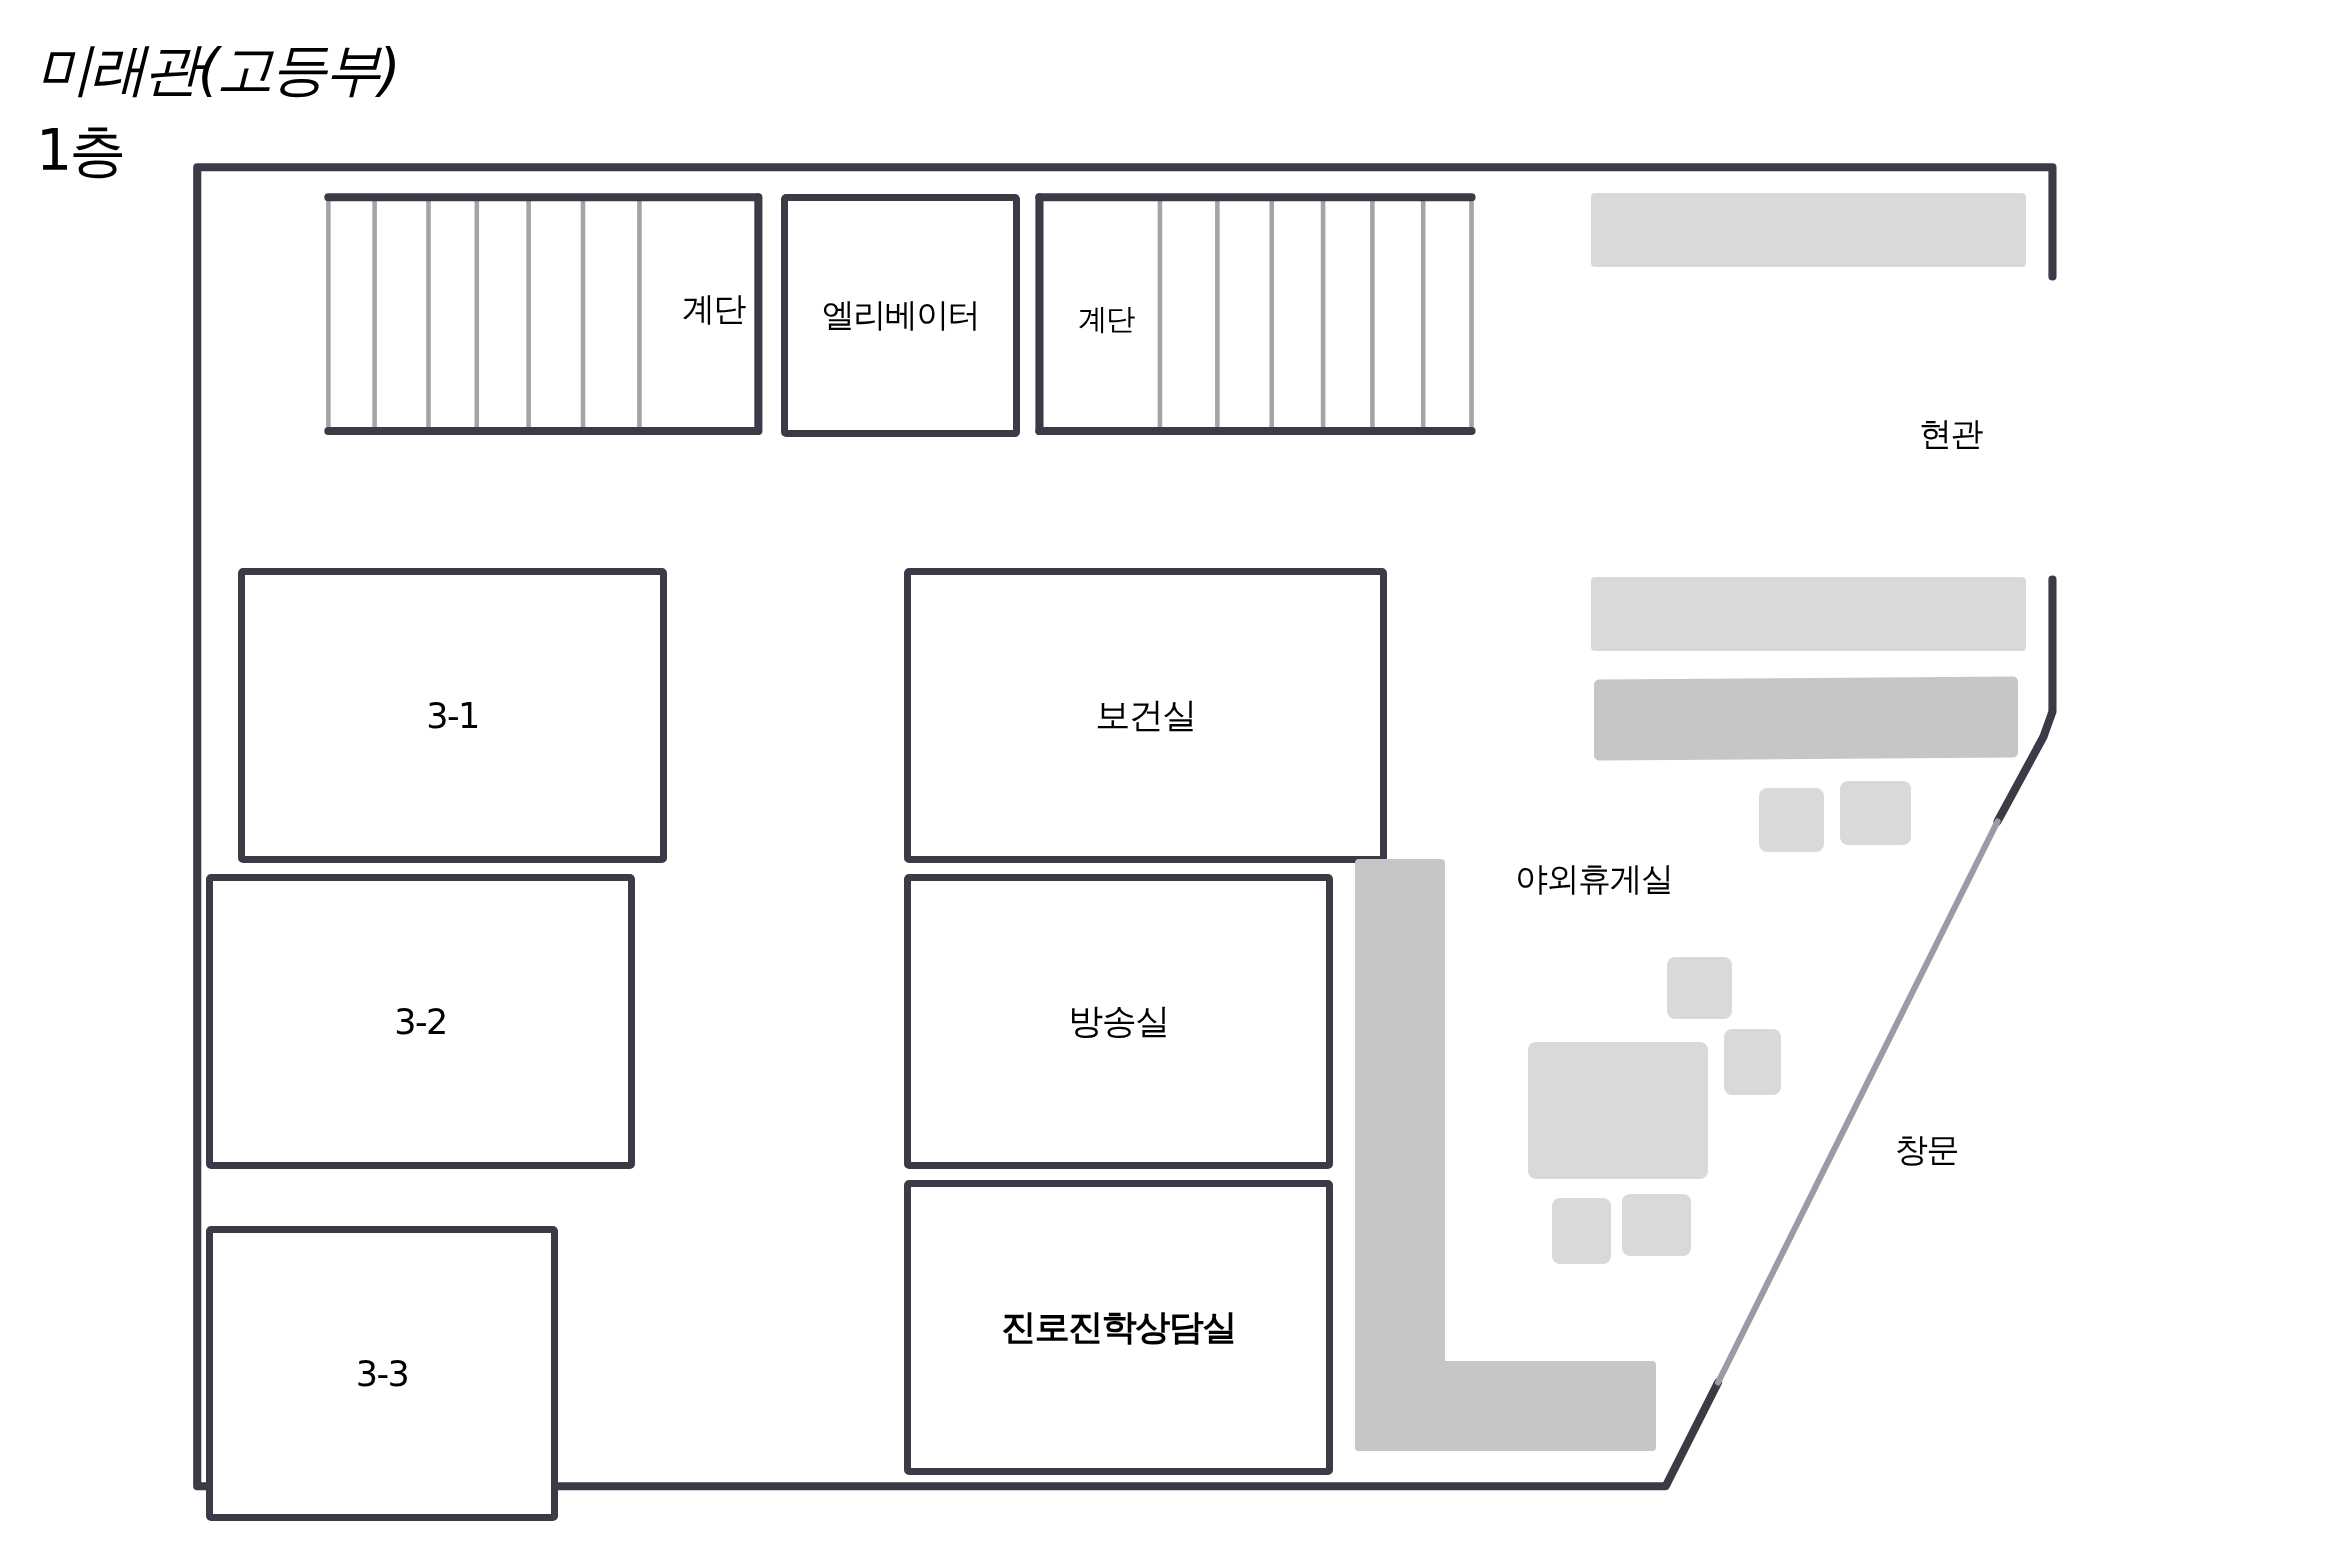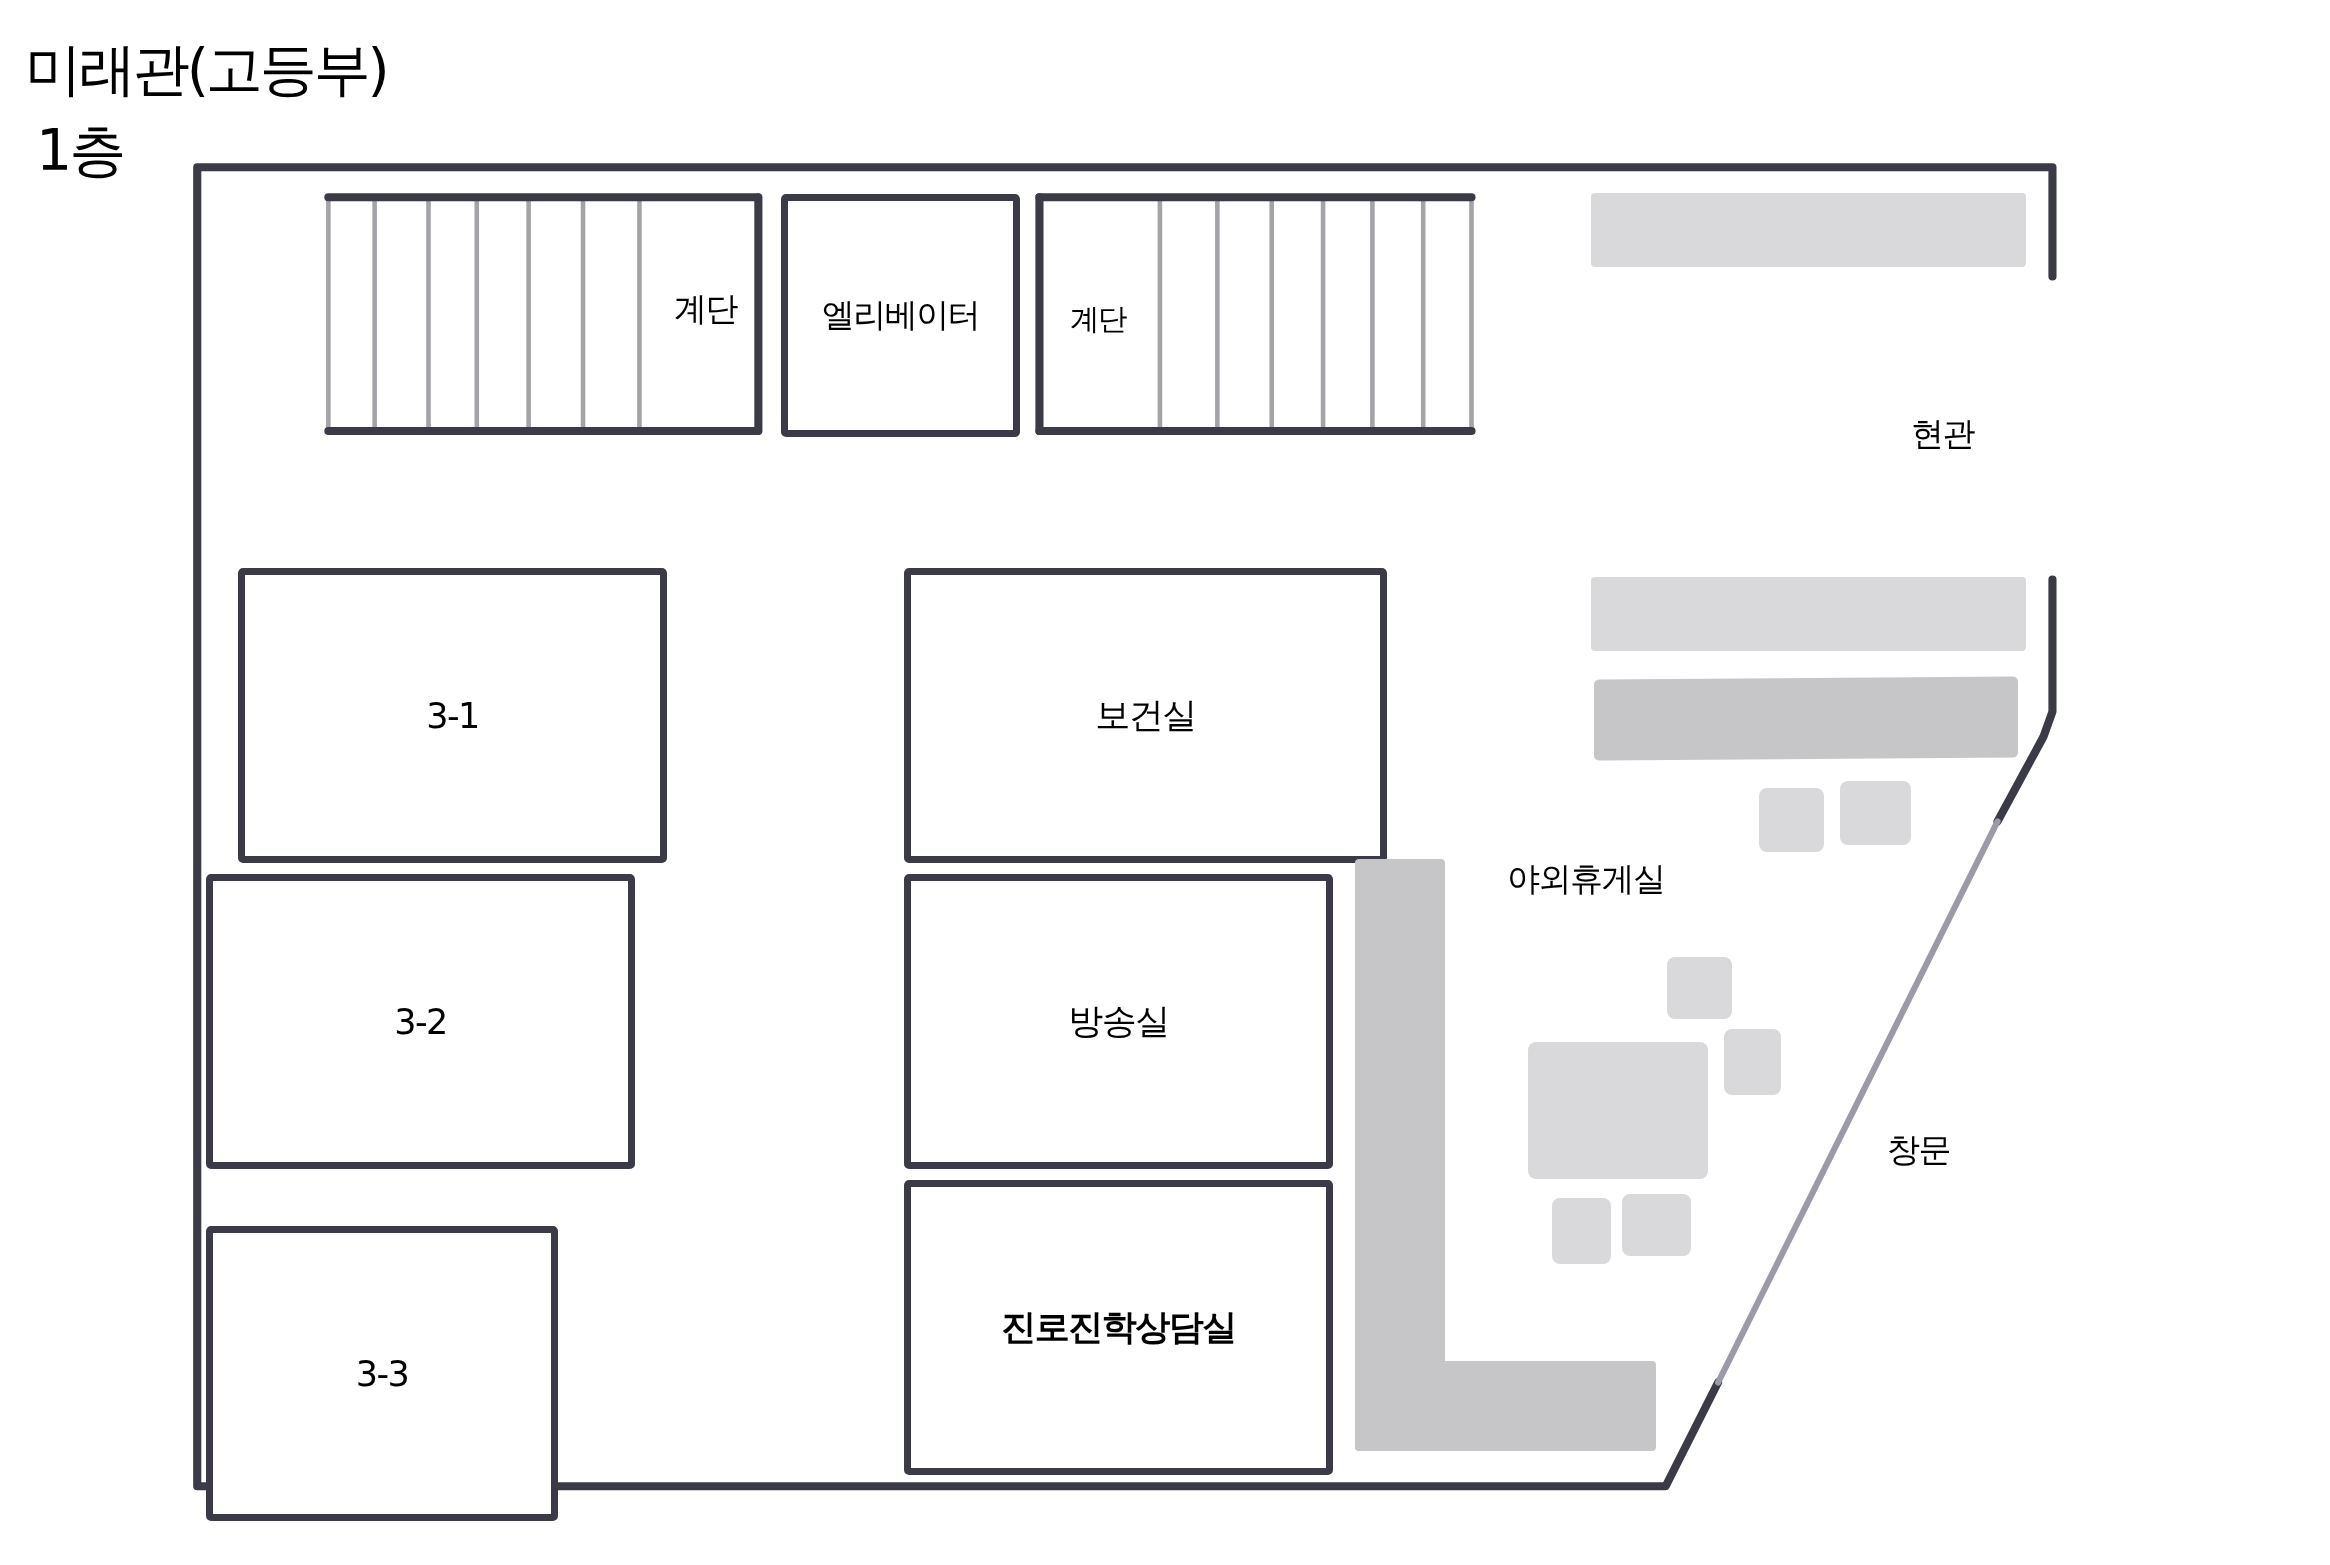--- a/index.html
+++ b/index.html
@@ -3,29 +3,29 @@
 <meta charset="utf-8">
 <style>
   html, body { margin:0; padding:0; background:#ffffff; }
   body { width:2330px; height:1565px; position:relative; overflow:hidden;
          font-family:"DejaVu Sans","Liberation Sans",sans-serif; color:#000; }
   .abs { position:absolute; }
   .title { font-size:57px; line-height:1; letter-spacing:-3.1px; font-weight:500; }
   .room { position:absolute; box-sizing:border-box; border:7.1px solid #3b3b47; border-radius:5.1px;
           background:#fff; display:flex; align-items:center; justify-content:center; }
   .room-label { font-size:35px; letter-spacing:-1.5px; }
-  .label { position:absolute; font-size:33px; letter-spacing:-1.5px; white-space:nowrap; }
+  .label { position:absolute; font-size:33px; letter-spacing:-1.5px; white-space:nowrap;margin-left:8px; }
   .furn-light { position:absolute; background:#d9d9db; border-radius:8.1px; }
   .furn-dark { position:absolute; background:#c6c6c8; border-radius:5.1px; }
   svg.walls { position:absolute; left:0; top:0; }
 </style>
 </head>
 <body>
 
-<div class="abs title" style="left:25px; top:41px;">미래관(고등부)</div>
+<div class="abs title" style="left:36px; top:41px;font-style:italic;">미래관(고등부)</div>
 <div class="abs title" style="left:36px; top:122px;">1층</div>
 
 <svg class="walls" width="2330" height="1565" viewBox="0 0 4584 3079">
 
   <path d="M 4038 544 L 4038 329 L 388 329 L 388 2924 L 3277 2924 L 3380 2720" fill="none" stroke="#3b3b47" stroke-width="16" stroke-linecap="round" stroke-linejoin="round"></path>
   <path d="M 4038 1140 L 4038 1400 L 4020 1450 L 3930 1616" fill="none" stroke="#3b3b47" stroke-width="16" stroke-linecap="round" stroke-linejoin="round"></path>
 
   <path d="M 3930 1616 L 3380 2720" fill="none" stroke="#9a9aa8" stroke-width="12" stroke-linecap="round"></path>
 
   <g stroke="#a3a3a8" stroke-width="9">

